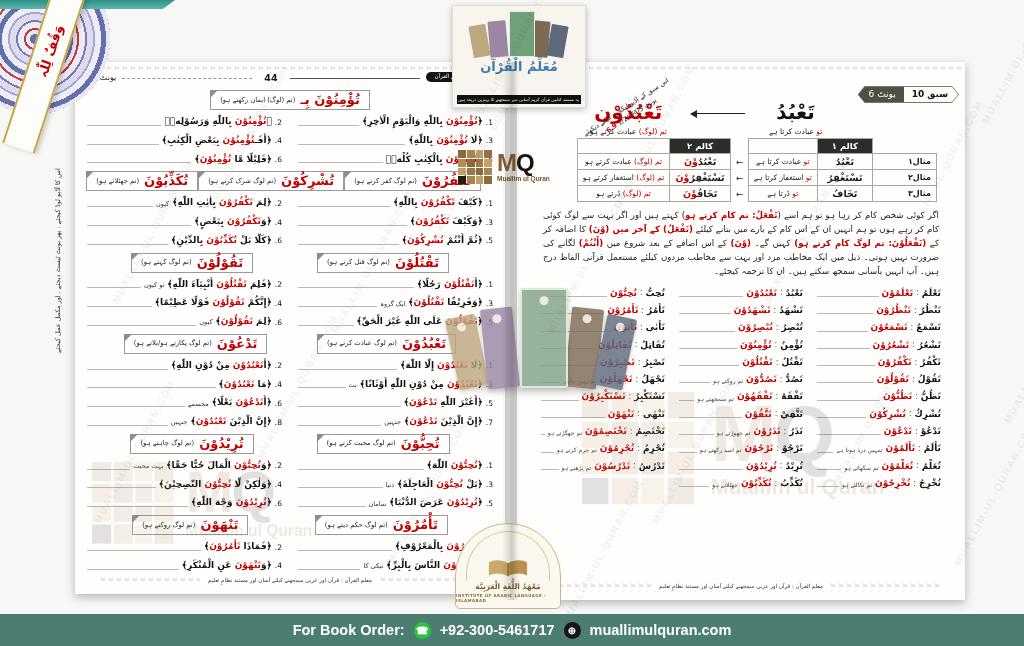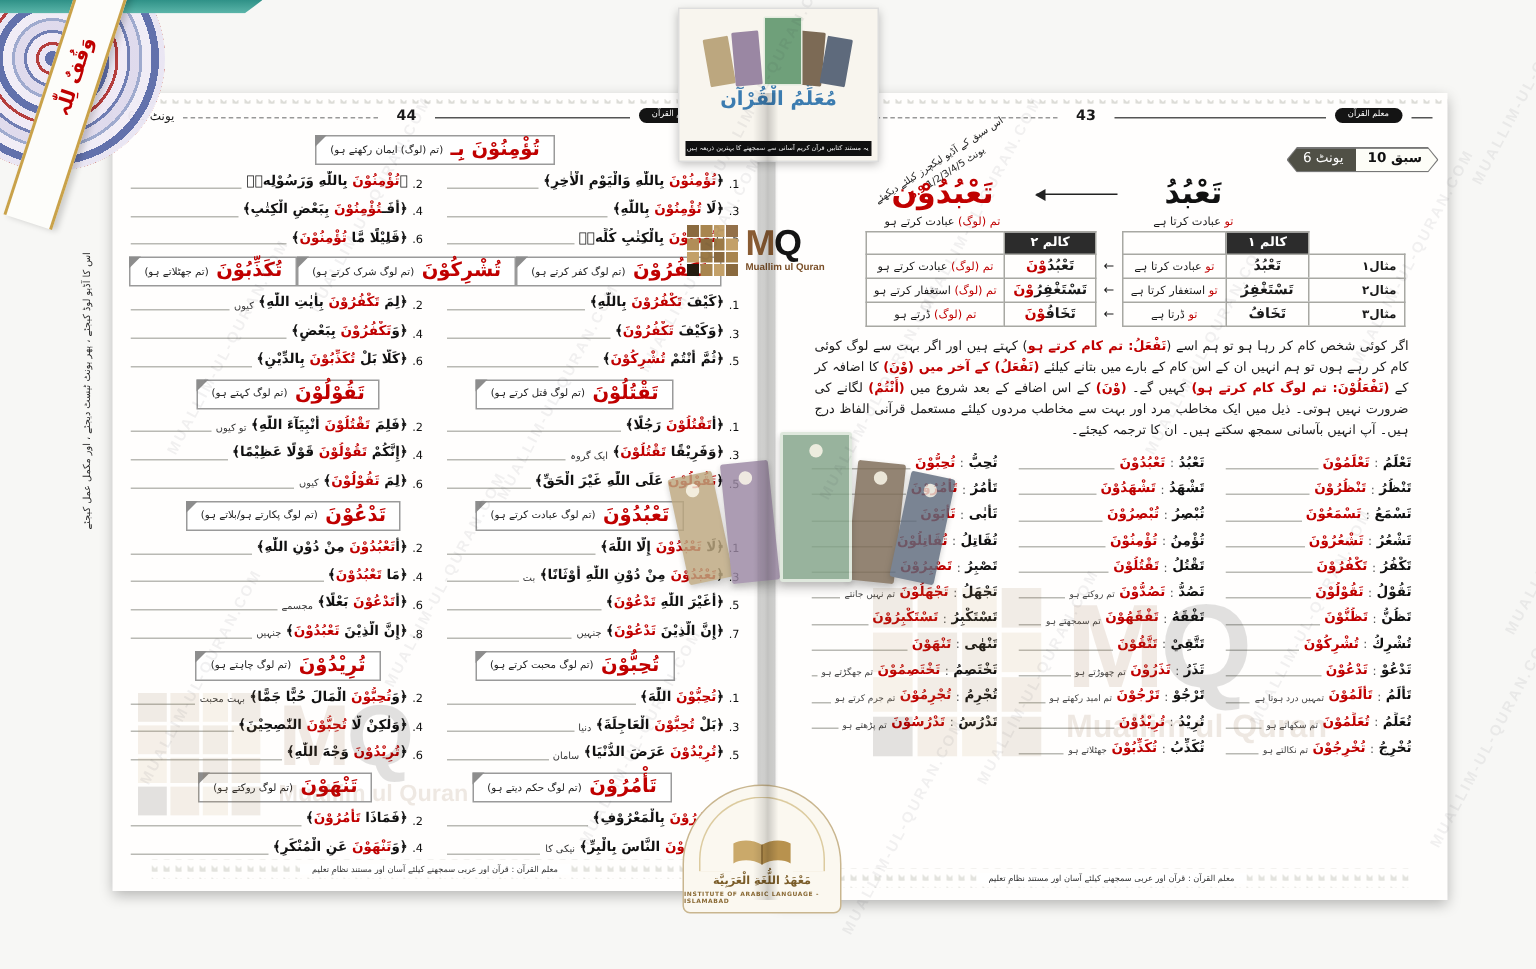--- a/index.html
+++ b/index.html
@@ -35,21 +35,21 @@
   .item .phrase{font-weight:bold;color:#111;}
   .item .rw{color:#c00000;}
   .item .note{font-size:6.5px;color:#333;margin-bottom:1px;}
   .item .fill{flex:1;border-bottom:1px solid #b9b9b4;height:1px;min-width:5px;margin-bottom:4px;}
   .pfoot{position:absolute;bottom:8px;left:26px;right:26px;height:13px;
          background-image:linear-gradient(45deg,#e3e3de 25%,transparent 25%),linear-gradient(315deg,#e3e3de 25%,transparent 25%);
          background-position:0 0,4px 0;background-size:8px 8px;
          display:flex;align-items:center;justify-content:center;}
   .pfoot span{background:#fff;font-size:5.5px;color:#333;padding:0 8px;direction:rtl;white-space:nowrap;}
   
-  .badge-outer{position:absolute;top:36px;right:6px;padding:1px;background:#777;
+  .badge-outer{position:absolute;top:24px;right:6px;padding:1px;background:#777;
         clip-path:polygon(7px 0,calc(100% - 7px) 0,100% 50%,calc(100% - 7px) 100%,7px 100%,0 50%);}
   .badge{display:flex;clip-path:polygon(6px 0,calc(100% - 6px) 0,100% 50%,calc(100% - 6px) 100%,6px 100%,0 50%);}
   .badge .dark{background:#505046;color:#fff;font-size:9px;padding:2px 8px 3px 10px;direction:rtl;white-space:nowrap;}
   .badge .light{background:#fdfdf7;color:#111;font-weight:bold;font-size:9px;padding:2px 10px 3px 8px;direction:rtl;white-space:nowrap;}
   .handnote{position:absolute;top:40px;left:62px;transform:rotate(-33deg);text-align:center;
         font-size:6.5px;color:#222;line-height:1.5;white-space:nowrap;}
   .handnote .num{color:#c00000;font-weight:bold;}
   .headline{display:flex;direction:rtl;justify-content:center;align-items:flex-start;gap:24px;margin:30px 70px 0 0;}
   .hw{text-align:center;}
   .hw .big{font-size:20px;font-weight:bold;line-height:1.35;}
@@ -487,28 +487,20 @@
           </div>
         </div>
       </div>
     <div class="pfoot">
       <span>معلم القرآن : قرآن اور عربی سمجھنے کیلئے آسان اور مستند نظامِ تعلیم</span>
     </div>
   </div>
 
   <div class="page" id="right-page">
     <div class="zig"></div>
-    <div class="page-head">
-      <span class="unit-tag">یونٹ ۔ 6</span>
-      <span class="hline dot"></span>
-      <span class="pagenum">43</span>
-      <span class="hline"></span>
-      <span class="medallion">معلم القرآن</span>
-      <span class="hline" style="max-width:14px"></span>
-    </div>
 
     <div class="badge-outer">
       <div class="badge">
         <span class="dark">یونٹ 6</span>
         <span class="light">سبق 10</span>
       </div>
     </div>
 
     <div class="handnote">
       <div>اس سبق کے آڈیو لیکچرز کیلئے دیکھئے</div>
@@ -884,13 +876,20 @@
       <span class="wm" style="left: 650px; top: 520px;">MUALLIM-UL-QURAN.COM</span>
       <span class="wm" style="left: 762px; top: 300px;">MUALLIM-UL-QURAN.COM</span>
       <span class="wm" style="left: 832px; top: 480px;">MUALLIM-UL-QURAN.COM</span>
       <span class="wm" style="left: 900px; top: 240px;">MUALLIM-UL-QURAN.COM</span>
       <span class="wm" style="left: 952px; top: 562px;">MUALLIM-UL-QURAN.COM</span>
       <span class="wm" style="left: 1002px; top: 420px;">MUALLIM-UL-QURAN.COM</span>
       <span class="wm" style="left: 560px; top: 620px;">MUALLIM-UL-QURAN.COM</span>
       <span class="wm" style="left: 980px; top: 120px;">MUALLIM-UL-QURAN.COM</span>
     </div>
 
+  <div id="footbar">
+    <span>For Book Order:</span>
+    <span class="circ wa">☎</span>
+    <span>+92-300-5461717</span>
+    <span class="circ gl">⊕</span>
+    <span>muallimulquran.com</span>
+  </div>
 </div>
 
 </body></html>

